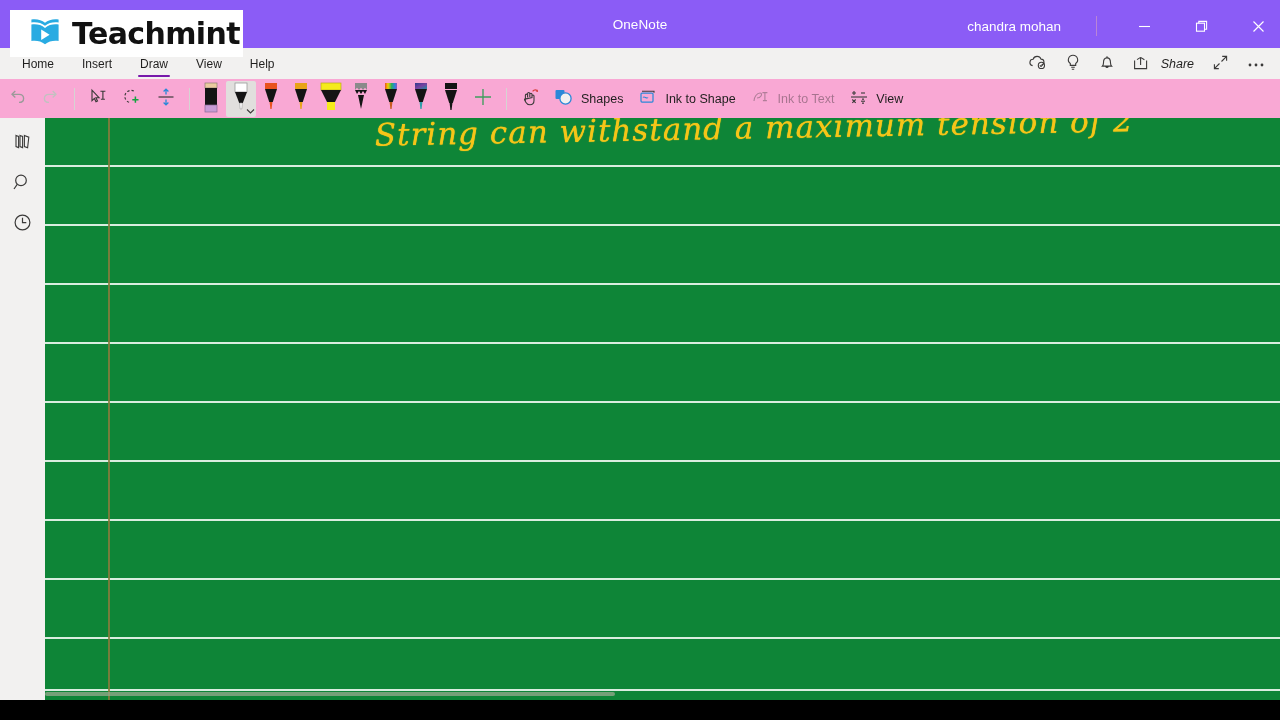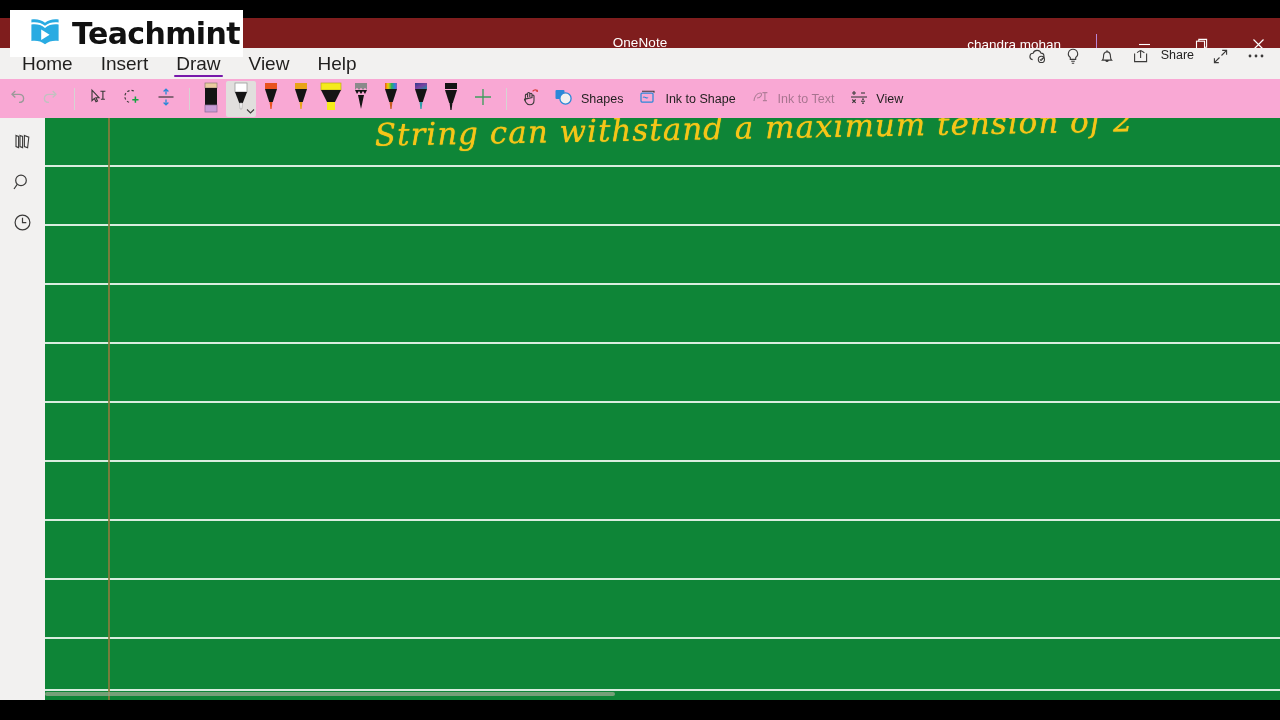--- a/index.html
+++ b/index.html
@@ -4,21 +4,21 @@
 <style>
   * { margin:0; padding:0; box-sizing:border-box; }
   html,body { width:1280px; height:720px; overflow:hidden; background:#000; }
   body { font-family:"Liberation Sans", sans-serif; }
 
   .app { position:relative; width:1280px; height:720px; background:#000; }
 
   
   .titlebar {
     position:absolute; left:0; top:0; width:1280px; height:48px;
-    background:#7f1d1d; display:flex; align-items:center;margin-top:18px;
+    background:#8b5cf6; display:flex; align-items:center;
   }
   .title-app {
     flex:0 0 auto; color:#fff; font-size:13.5px; letter-spacing:.1px;
     position:absolute; left:0; right:0; top:0; height:48px;
     display:flex; align-items:center; justify-content:center;
     pointer-events:none;
   }
   .title-right {
     position:absolute; right:0; top:0; height:52px;
     display:flex; align-items:center; gap:13px;
@@ -32,35 +32,35 @@
   .winbtn svg { display:block; }
 
   
   .menubar {
     position:absolute; left:0; top:48px; width:1280px; height:31px;
     background:#F2F1F0; display:flex; align-items:center;
   }
   .menu-tabs { display:flex; align-items:flex-end; height:31px; padding-left:8px; }
   .menu-tab {
     position:relative; height:31px; display:flex; align-items:center;
-    padding:0 14px; font-size:19px; color:#201F1E; white-space:nowrap;
+    padding:0 14px; font-size:12px; color:#201F1E; white-space:nowrap;
   }
   .menu-tab .underline {
     position:absolute; left:12px; right:12px; bottom:2px; height:2.5px;
     background:#7719AA; border-radius:2px; display:none;
   }
   .menu-tab.active .underline { display:block; }
 
   .menu-right {
     position:absolute; right:6px; top:0; height:31px;
     display:flex; align-items:center; gap:0;
   }
   .mr-btn {
-    height:31px; display:flex; gap:5px;
-    padding:0 9px; font-size:12.5px; color:#201F1E;
+    height:31px; display:flex; align-items:center; gap:5px;
+    padding:0 9px; font-size:12.5px; color:#201F1E;font-style:italic;
   }
 
   
   .ribbon {
     position:absolute; left:0; top:79px; width:1280px; height:39px;
     background:#f9a8d4; display:flex; align-items:center;
   }
   .rb-btn {
     height:34px; min-width:34px; display:flex; align-items:center; justify-content:center;
     padding:0 6px; color:#3b3a39;

